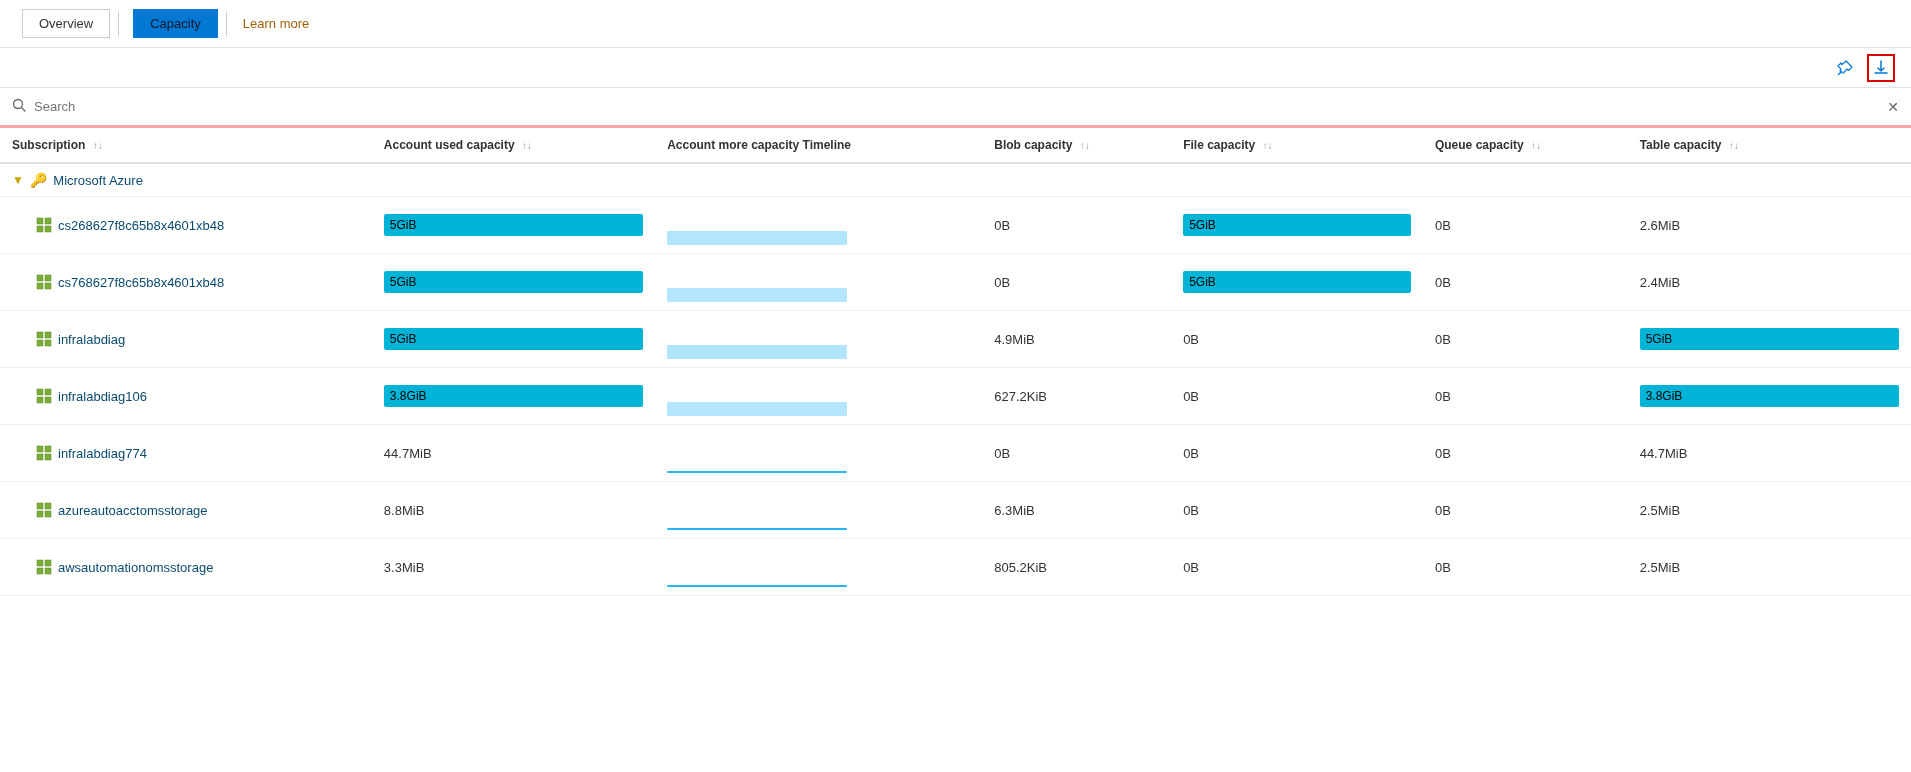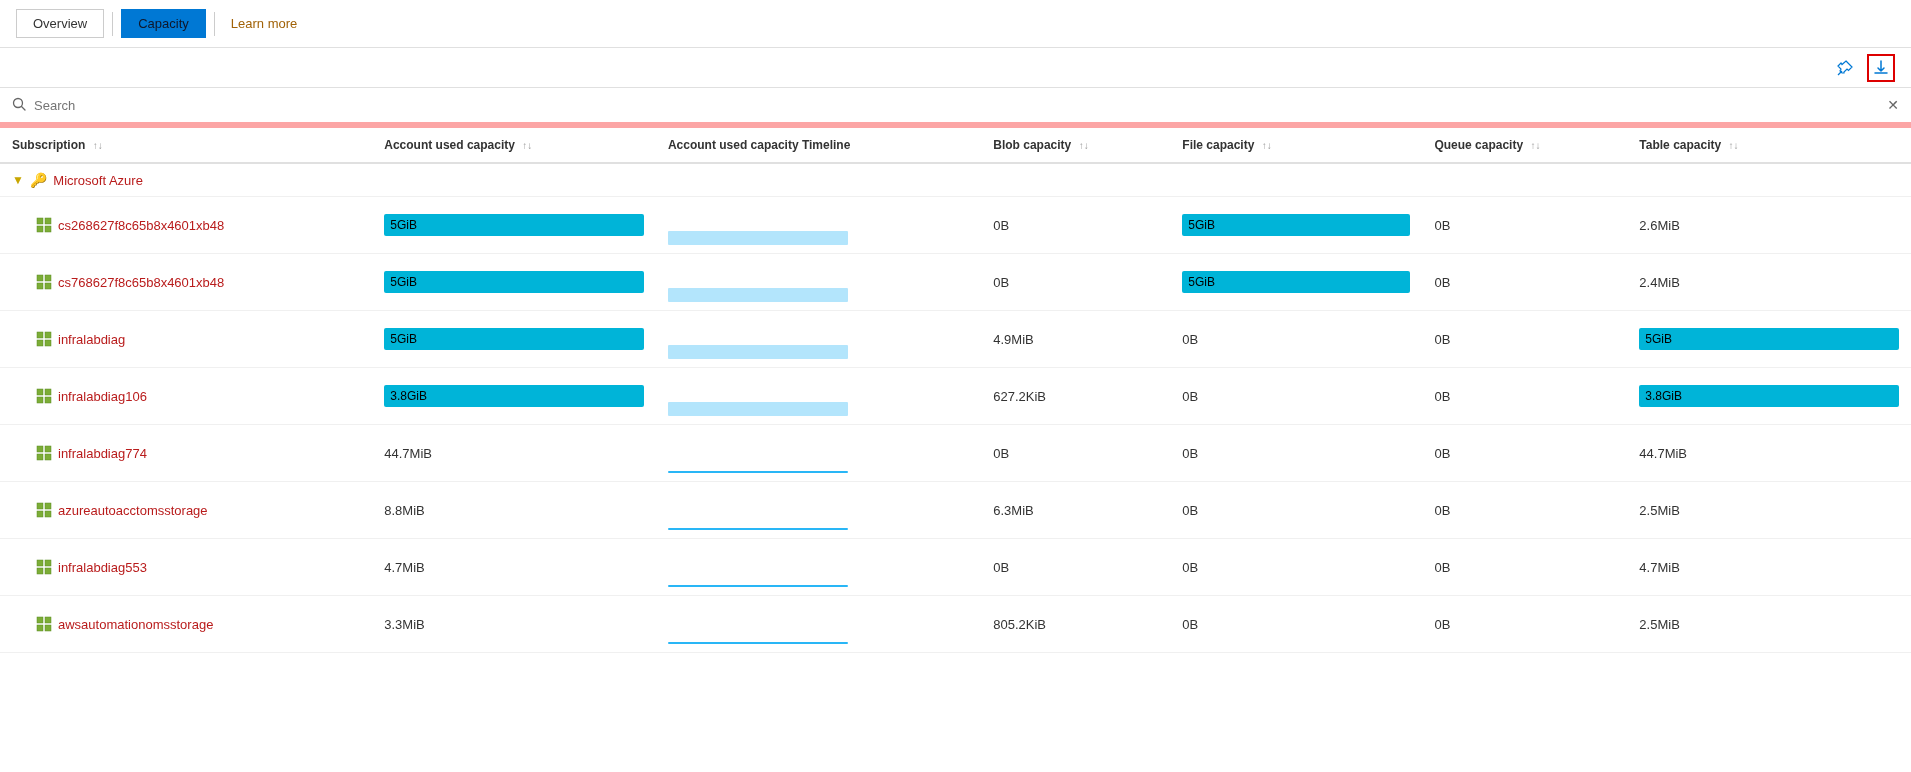--- a/index.html
+++ b/index.html
@@ -15,20 +15,21 @@
       height: 48px;
       gap: 0;
     }
     .nav-btn {
       padding: 6px 16px;
       border: 1px solid #ccc;
       background: #fff;
       cursor: pointer;
       font-size: 13px;
       color: #333;
+      margin-left: 6px;
     }
     .nav-btn.active {
       background: #0078d4;
       color: #0f172a;
       border-color: #0078d4;
     }
     .nav-separator {
       width: 1px;
       height: 24px;
       background: #ccc;
@@ -69,21 +70,21 @@
     .toolbar-icon-btn.download-btn {
       border: 2px solid #d00;
       color: #0078d4;
     }
 
     
     .search-bar {
       display: flex;
       align-items: center;
       padding: 6px 12px;
-      border-bottom: 6px solid #fca5a5;
+      border-bottom: 3px solid #fca5a5;
       gap: 8px;
       height: 40px;
     }
     .search-icon { color: #666; font-size: 14px; }
     .search-input {
       flex: 1;
       border: none;
       outline: none;
       font-size: 13px;
       color: #333;
@@ -193,21 +194,21 @@
       border-radius: 1px;
       width: 100%;
     }
     .timeline-line {
       height: 2px;
       background: #29b6f6;
       margin-top: 2px;
       border-radius: 1px;
     }
 
-    .link-text { color: #b91c1c; cursor: pointer; text-decoration: none; }
+    .link-text { color: #0c4a6e; cursor: pointer; text-decoration: none; }
 
     
     .file-cap-bar {
       height: 22px;
       border-radius: 2px;
       background: #00b4d8;
       display: flex;
       align-items: center;
       padding: 0 6px;
       font-size: 12px;
@@ -283,21 +284,21 @@
       <tr>
         <th class="col-subscription">
           <span>Subscription</span>
           <span class="sort-icon">↑↓</span>
         </th>
         <th class="col-account-used">
           <span>Account used capacity</span>
           <span class="sort-icon">↑↓</span>
         </th>
         <th class="col-timeline">
-          <span>Account used capacity Timeline</span>
+          <span>Account more capacity Timeline</span>
         </th>
         <th class="col-blob">
           <span>Blob capacity</span>
           <span class="sort-icon">↑↓</span>
         </th>
         <th class="col-file">
           <span>File capacity</span>
           <span class="sort-icon">↑↓</span>
         </th>
         <th class="col-queue">
@@ -491,45 +492,20 @@
           <td class="col-subscription">
     <div class="sub-cell">
       <span class="sub-icon">
         <svg class="storage-icon-svg" viewBox="0 0 16 16" fill="none" xmlns="http://www.w3.org/2000/svg">
           <rect x="1" y="1" width="6" height="6" fill="#7cad37" stroke="#5a8a20" stroke-width="0.5"></rect>
           <rect x="9" y="1" width="6" height="6" fill="#7cad37" stroke="#5a8a20" stroke-width="0.5"></rect>
           <rect x="1" y="9" width="6" height="6" fill="#7cad37" stroke="#5a8a20" stroke-width="0.5"></rect>
           <rect x="9" y="9" width="6" height="6" fill="#7cad37" stroke="#5a8a20" stroke-width="0.5"></rect>
         </svg>
       </span>
-      <a class="link-text">infralabdiag553</a>
-    </div>
-          </td>
-          <td class="col-account-used"><span>4.7MiB</span></td>
-          <td class="col-timeline">
-      <div class="timeline-bar-container">
-        <div class="timeline-line"></div>
-      </div>
-          </td>
-          <td class="col-blob">0B</td>
-          <td class="col-file">0B</td>
-          <td class="col-queue">0B</td>
-          <td class="col-table">4.7MiB</td>
-        </tr>
-        <tr>
-          <td class="col-subscription">
-    <div class="sub-cell">
-      <span class="sub-icon">
-        <svg class="storage-icon-svg" viewBox="0 0 16 16" fill="none" xmlns="http://www.w3.org/2000/svg">
-          <rect x="1" y="1" width="6" height="6" fill="#7cad37" stroke="#5a8a20" stroke-width="0.5"></rect>
-          <rect x="9" y="1" width="6" height="6" fill="#7cad37" stroke="#5a8a20" stroke-width="0.5"></rect>
-          <rect x="1" y="9" width="6" height="6" fill="#7cad37" stroke="#5a8a20" stroke-width="0.5"></rect>
-          <rect x="9" y="9" width="6" height="6" fill="#7cad37" stroke="#5a8a20" stroke-width="0.5"></rect>
-        </svg>
-      </span>
       <a class="link-text">awsautomationomsstorage</a>
     </div>
           </td>
           <td class="col-account-used"><span>3.3MiB</span></td>
           <td class="col-timeline">
       <div class="timeline-bar-container">
         <div class="timeline-line"></div>
       </div>
           </td>
           <td class="col-blob">805.2KiB</td>

